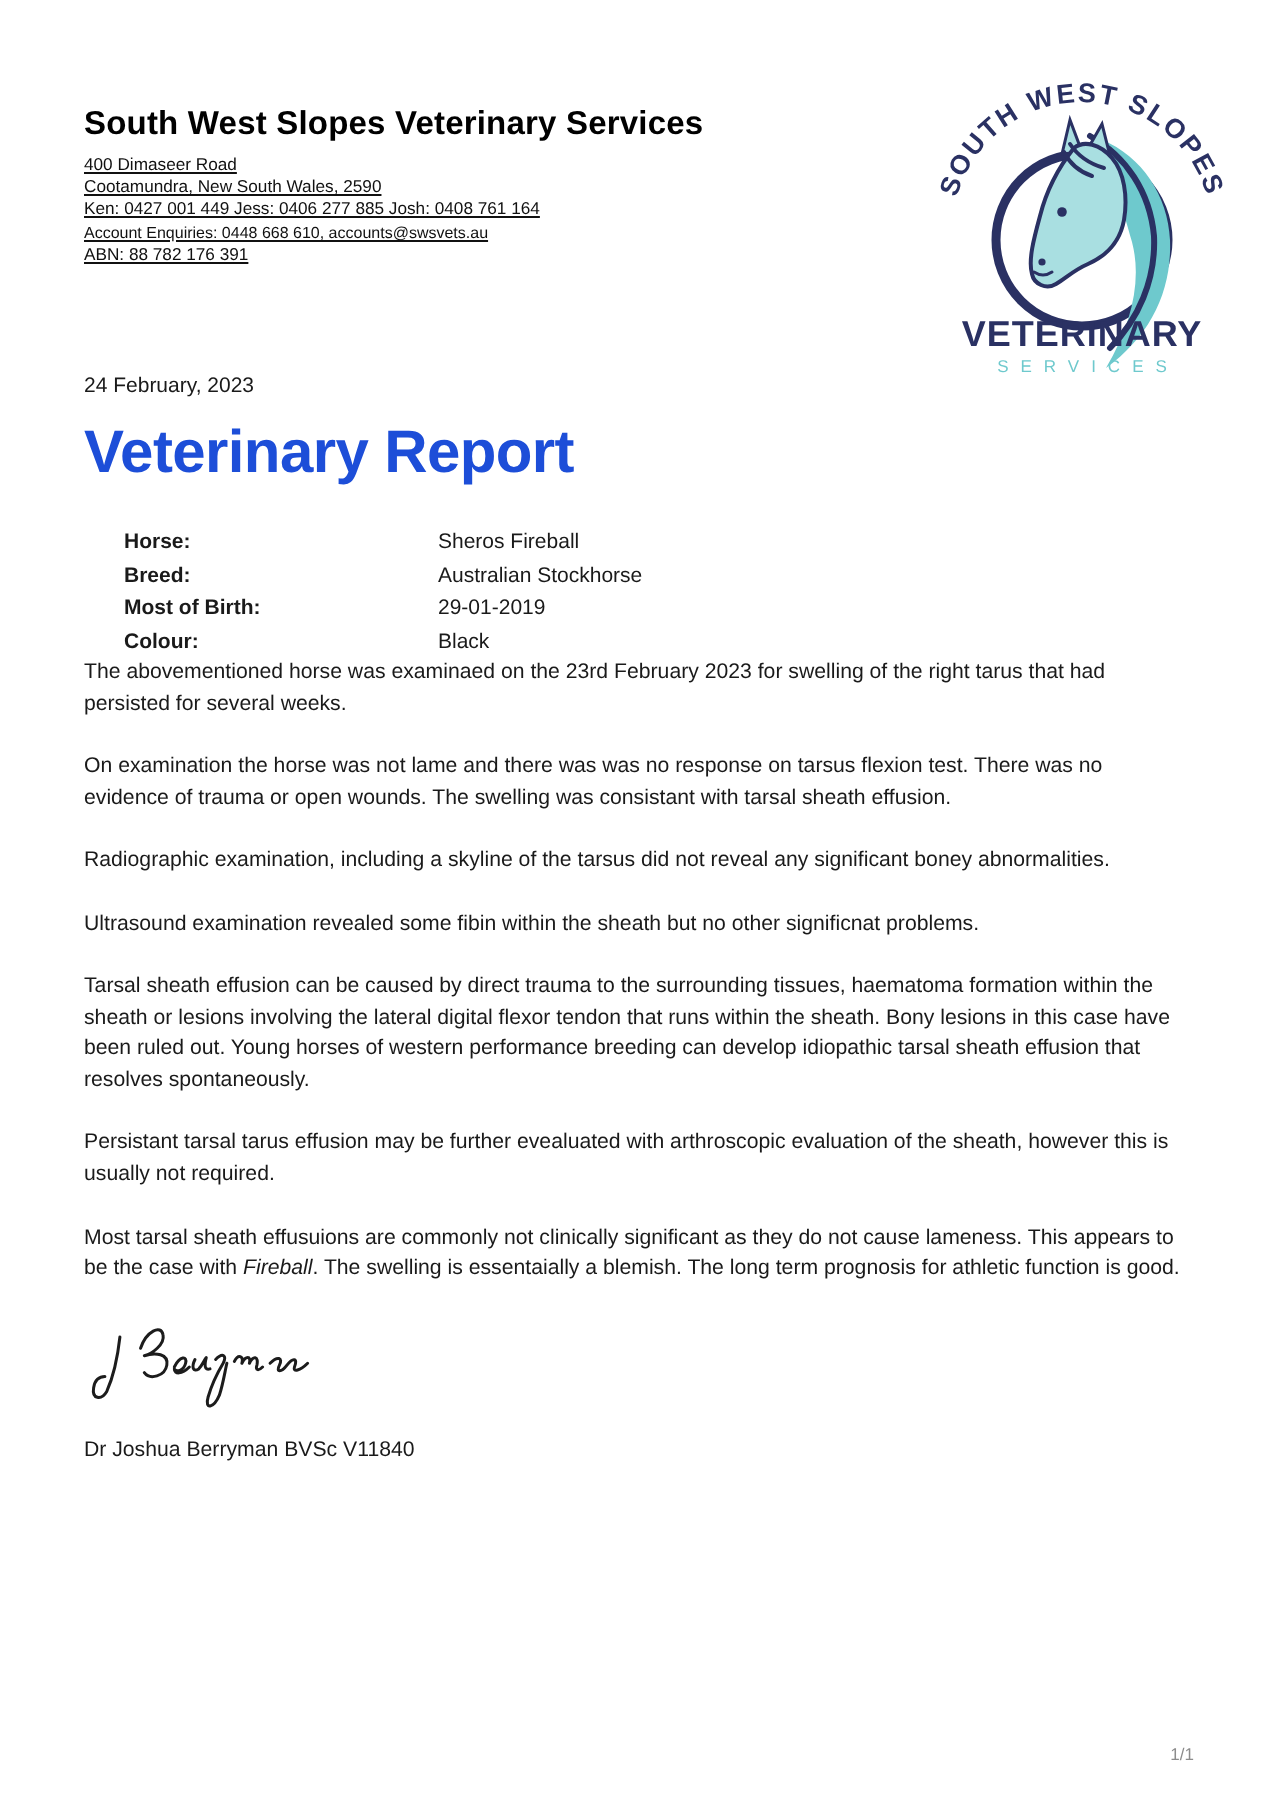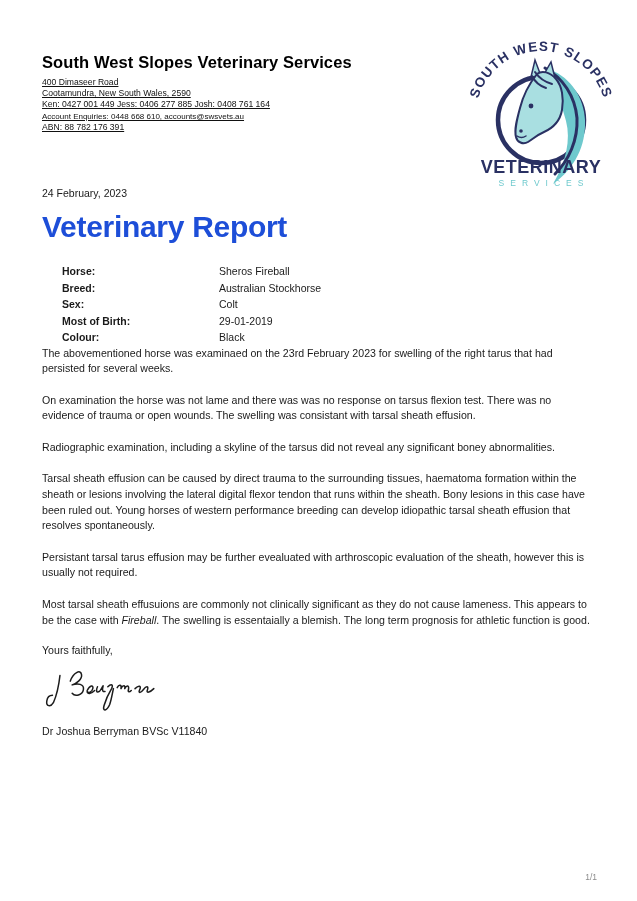--- a/index.html
+++ b/index.html
@@ -144,42 +144,38 @@
     <div class="details">
       <div class="detail-row">
         <span class="detail-label">Horse:</span>
         <span class="detail-value">Sheros Fireball</span>
       </div>
       <div class="detail-row">
         <span class="detail-label">Breed:</span>
         <span class="detail-value">Australian Stockhorse</span>
       </div>
       <div class="detail-row">
-        <span class="detail-label">Sex:</span>
-        <span class="detail-value">Colt</span>
-      </div>
-      <div class="detail-row">
         <span class="detail-label">Most of Birth:</span>
         <span class="detail-value">29-01-2019</span>
       </div>
       <div class="detail-row">
         <span class="detail-label">Colour:</span>
         <span class="detail-value">Black</span>
       </div>
     </div>
 
     <div class="body-text">
       <p>The abovementioned horse was examinaed on the 23rd February 2023 for swelling of the right tarus that had persisted for several weeks.</p>
       <p>On examination the horse was not lame and there was was no response on tarsus flexion test. There was no evidence of trauma or open wounds. The swelling was consistant with tarsal sheath effusion.</p>
       <p>Radiographic examination, including a skyline of the tarsus did not reveal any significant boney abnormalities.</p>
+      <p>Ultrasound examination revealed some fibin within the sheath but no other significnat problems.</p>
       <p>Tarsal sheath effusion can be caused by direct trauma to the surrounding tissues, haematoma formation within the sheath or lesions involving the lateral digital flexor tendon that runs within the sheath. Bony lesions in this case have been ruled out. Young horses of western performance breeding can develop idiopathic tarsal sheath effusion that resolves spontaneously.</p>
       <p>Persistant tarsal tarus effusion may be further evealuated with arthroscopic evaluation of the sheath, however this is usually not required.</p>
       <p><span>Most tarsal sheath effusuions are commonly not clinically significant as they do not cause lameness. This appears to be the case with </span><em>Fireball</em><span>.  The swelling is essentaially a blemish. The long term prognosis for athletic function is good.</span></p>
 
-      <div class="closing">Yours faithfully,</div>
 
       <div class="signature-wrap">
         <svg viewBox="0 0 130 52" width="122" height="49">
           <g fill="none" stroke="#1c1c1c" stroke-width="1.6" stroke-linecap="round" stroke-linejoin="round">
             <path d="M17,10 C16,19 14,30 10,39 C7,44 2,43 3,37 C3.6,33 6,31 9,31"></path>
             <path d="M28,16 C31,7 39,3 40,9 C41,14 34,19 30,20 C36,18 43,19 42,25 C41,31 33,33 30,29"></path>
             <path d="M46,26 C49,20 53,20 52,24 C51,28 47,29 46,27 C46,30 50,30 54,26"></path>
             <path d="M57,22 C55,26 56,29 59,27 C61,25 62,22 63,21 C62,25 62,28 65,27"></path>
             <path d="M68,22 C72,18 74,20 72,24 C69,29 66,35 64,42 C62,49 67,48 70,41 C72,35 73,28 74,24"></path>
             <path d="M78,23 C80,19 83,20 82,24 C84,20 87,20 86,24 C88,20 91,20 90,25 C89,28 91,28 93,26"></path>

